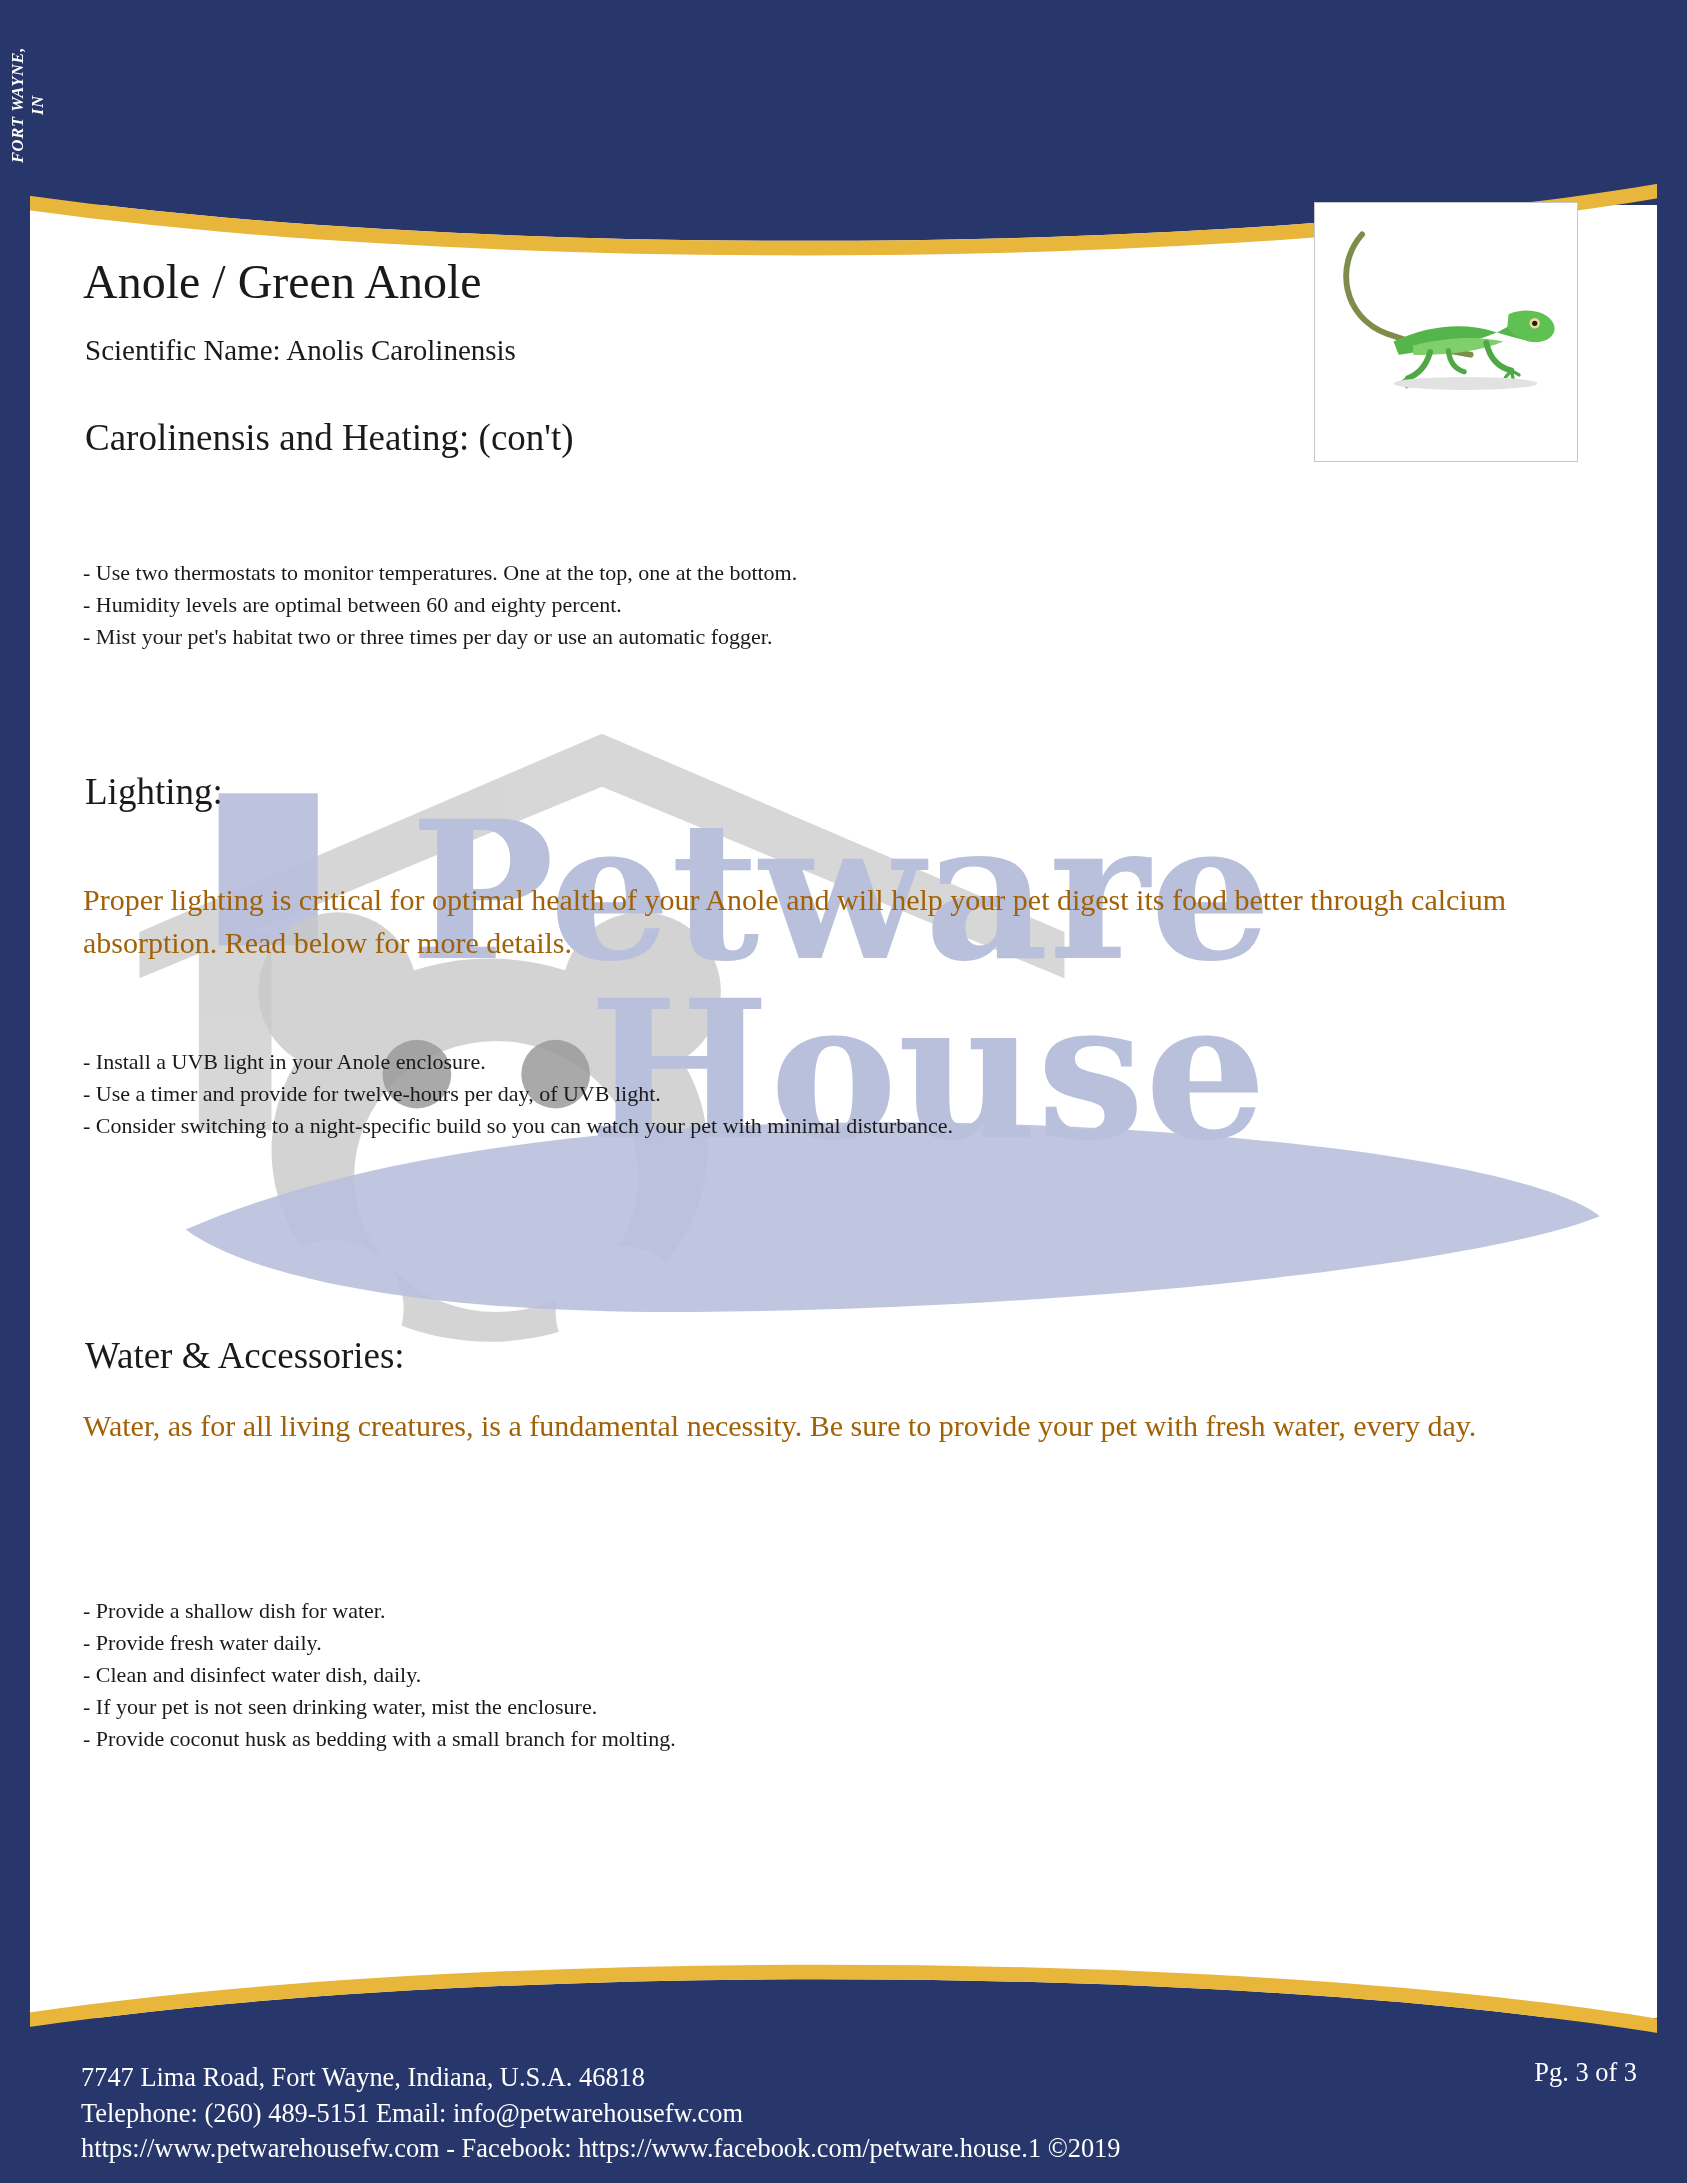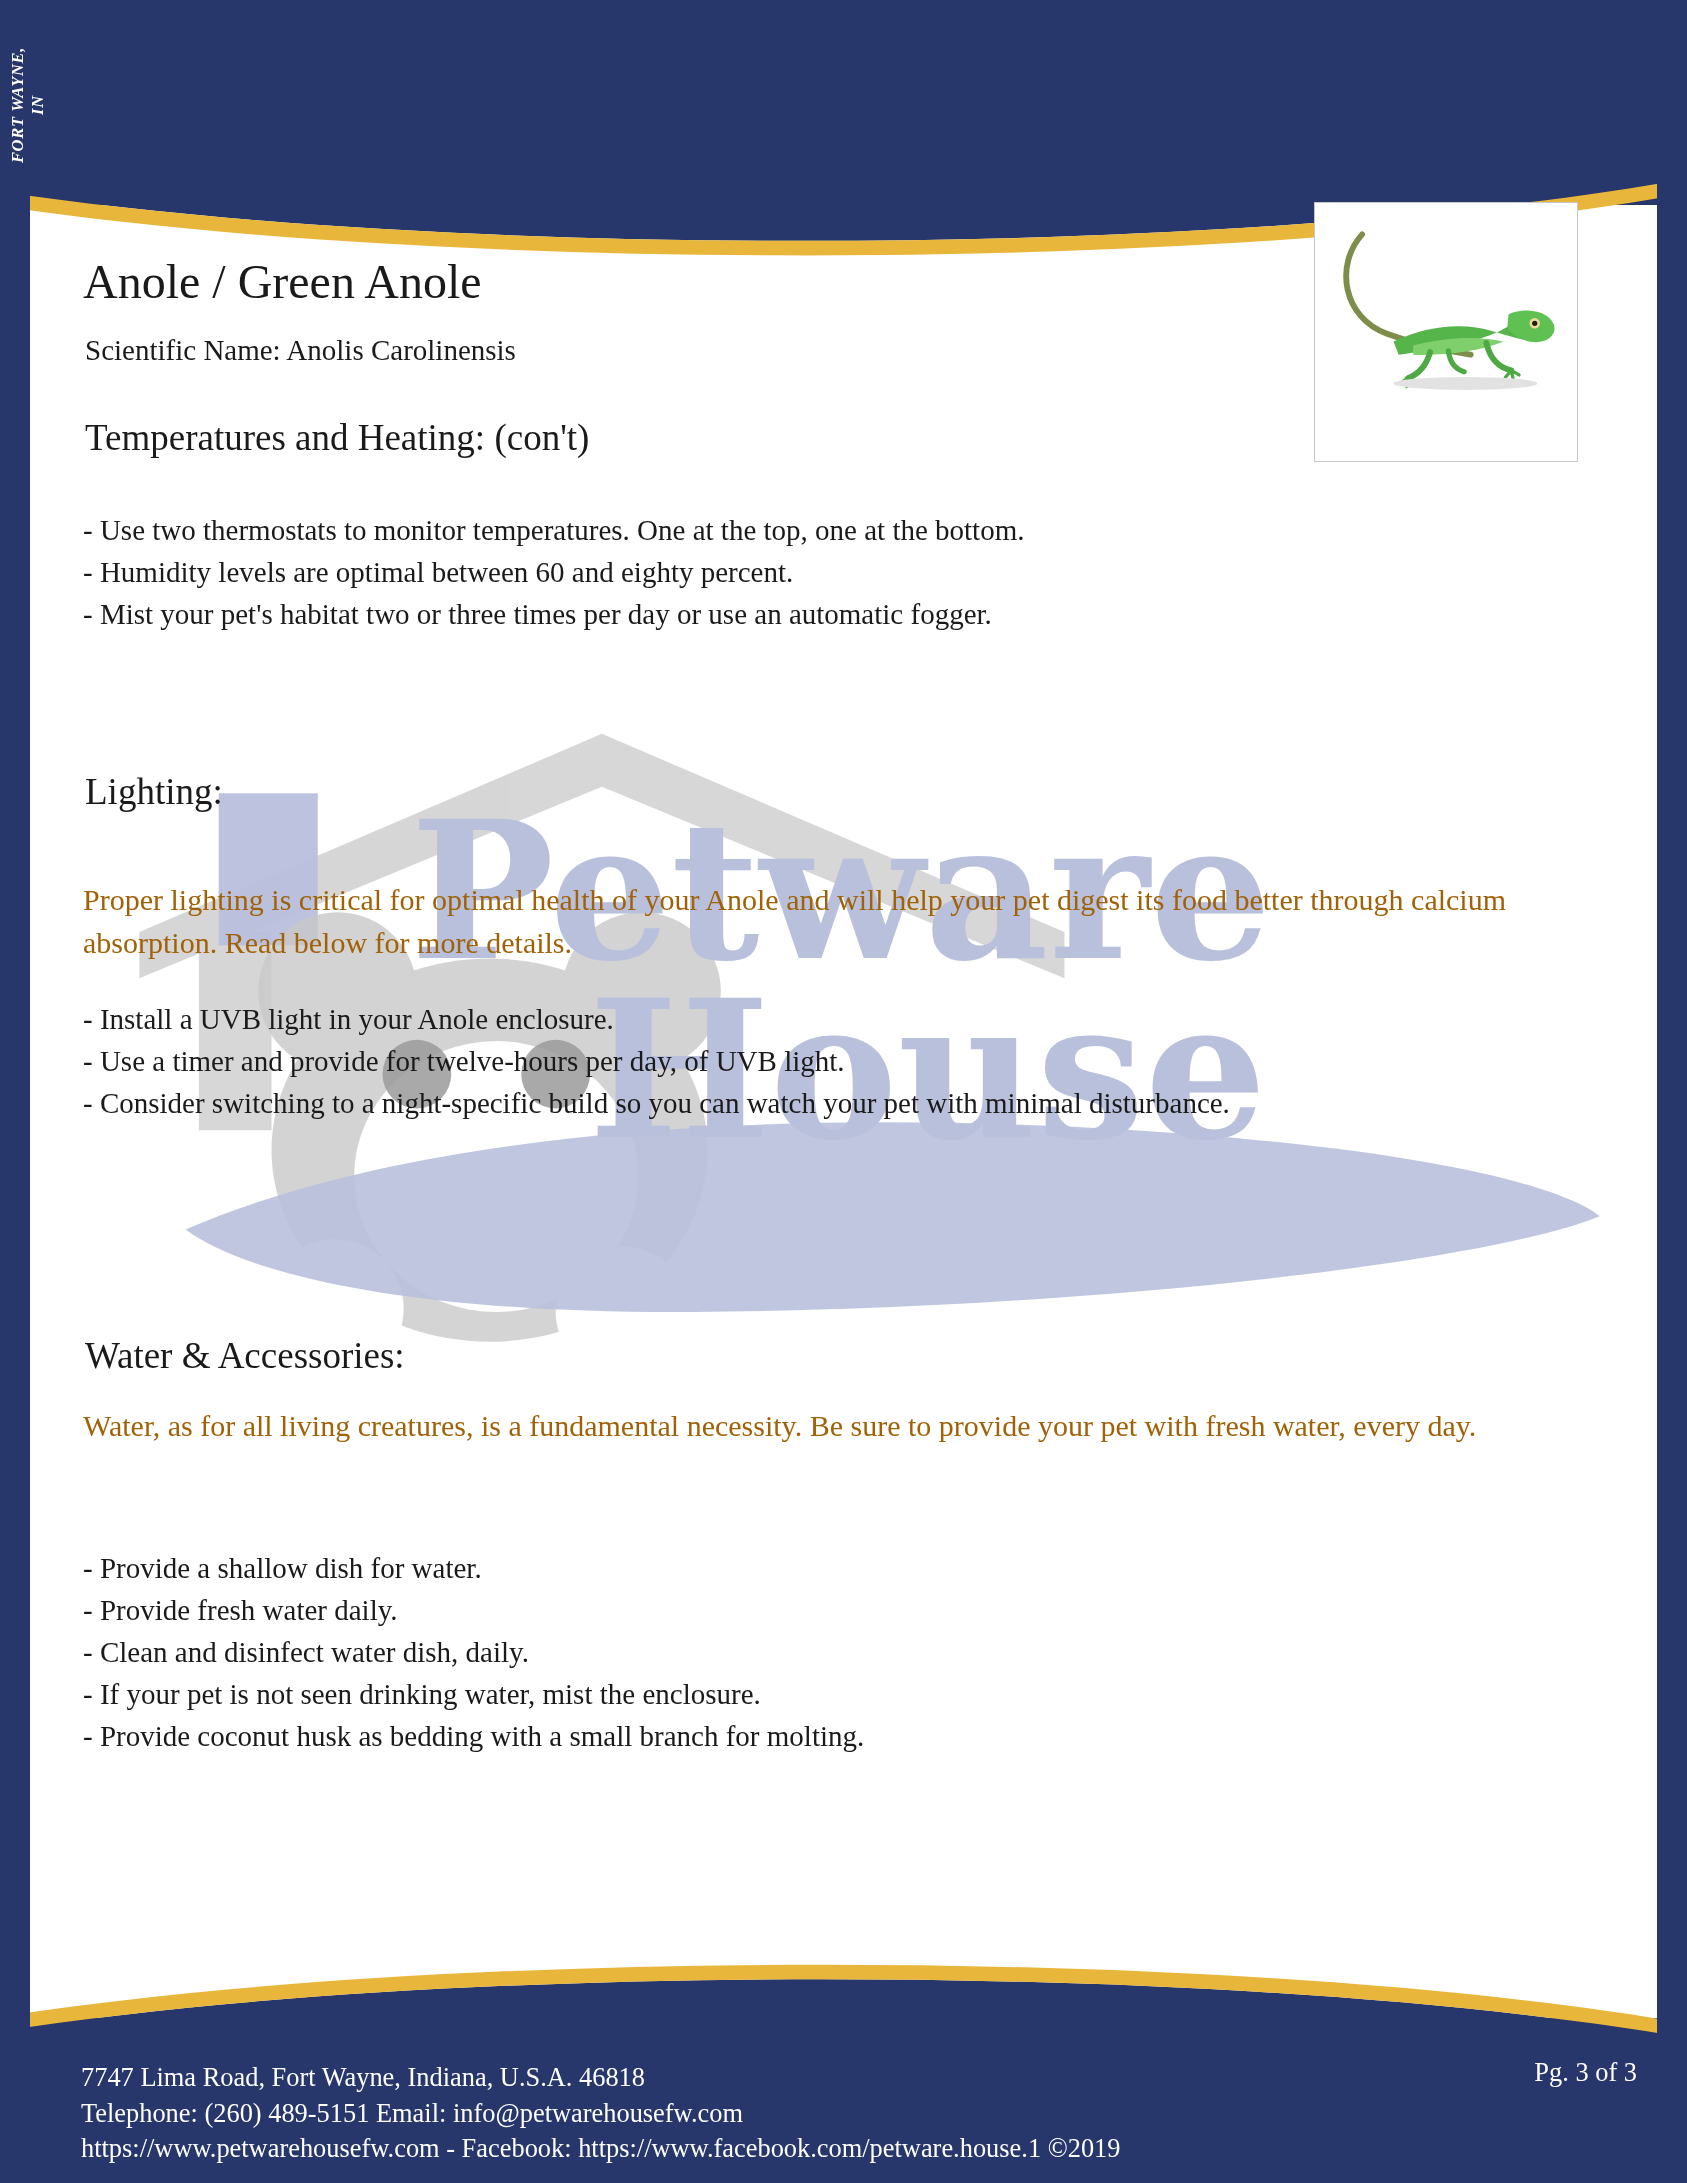--- a/index.html
+++ b/index.html
@@ -202,24 +202,25 @@
     position: absolute;
     left: 83px;
     font-size: 30px;
     line-height: 1.42;
     color: #a16207;
     width: 1514px;
   }
   .bullets {
     position: absolute;
     left: 83px;
-    font-size: 29px;
+    font-size: 22px;
     line-height: 1.45;
     color: #1a1a1a;
     width: 1521px;
+    margin-top: 48px;
   }
   .bullets .b {
     white-space: normal;
     text-indent: -17px;
     padding-left: 17px;
   }
 
   
   .photo-box {
     position: absolute;
@@ -316,21 +317,21 @@
 
       <ellipse cx="230" cy="276" rx="110" ry="10" fill="#e2e2e2"></ellipse>
     </svg>
   </div>
 
   <div class="content">
 
     <div class="doc-title">Anole / Green Anole</div>
     <div class="doc-sci">Scientific Name: Anolis Carolinensis</div>
 
-    <div class="section-head" style="top:198px;">Temperatures and Heating: (con't)</div>
+    <div class="section-head" style="top:198px;">Carolinensis and Heating: (con't)</div>
     <div class="bullets" style="top:291px;">
       <div class="b">- Use two thermostats to monitor temperatures. One at the top, one   at the bottom.</div>
       <div class="b">- Humidity levels are optimal between 60 and eighty percent.</div>
       <div class="b">- Mist your pet's habitat two or three times per day or use an automatic fogger.</div>
     </div>
 
     <div class="section-head" style="top:552px;">Lighting:</div>
     <div class="para" style="top:661px; width:1488px;">Proper lighting is critical for optimal health of your Anole and will help your pet digest its food better through calcium absorption. Read below for more details.</div>
     <div class="bullets" style="top:780px;">
       <div class="b">- Install a UVB light in your Anole enclosure.</div>

